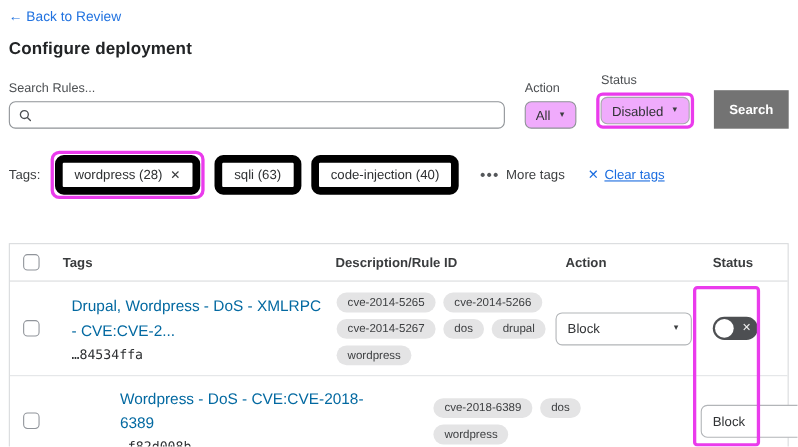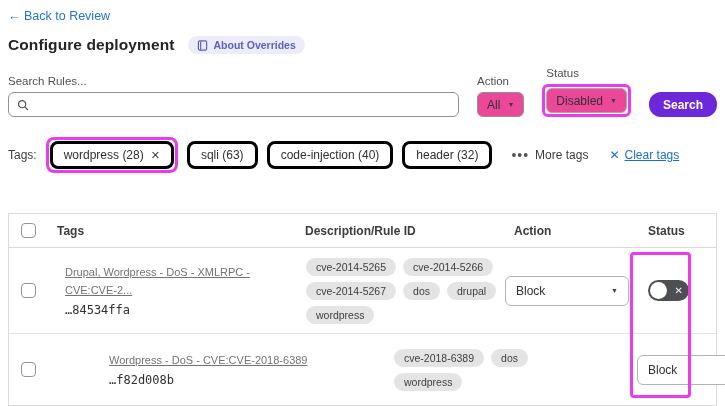--- a/index.html
+++ b/index.html
@@ -20,51 +20,51 @@
   
   .filters { display:flex; align-items:flex-end; gap:18px; margin-top:13px; }
   .filter-group { display:flex; flex-direction:column; }
   .filter-group.grow { flex:1; }
   .filter-label { font-size:11.5px; color:#4c4f52; margin-bottom:5px; }
   .input-box { display:flex; align-items:center; gap:6px; height:25px; border:1px solid #8f9397;
     border-radius:6px; background:#fff; padding:0 8px; }
   .input-box input { border:none; outline:none; flex:1; font-size:12px; background:transparent; height:100%;
     font-family:"Liberation Sans", sans-serif; }
   .dropdown { display:flex; align-items:center; gap:7px; height:25px;
-    border:1px solid #8f9397; border-radius:6px; background:#ec4899; padding:0 9px; font-size:12px;
+    border:1px solid #8f9397; border-radius:6px; background:#f0abfc; padding:0 9px; font-size:12px;
     color:#303234; cursor:pointer; white-space:nowrap; }
   .caret { font-size:7px; color:#3c3e40; line-height:1; }
   .hl-wrap { border:3px solid #ea3bec; border-radius:6px; padding:1px; }
-  .search-btn { height:25px; padding:0 14px; background:#6d28d9; color:#fff; border:none; border-radius:12px;
+  .search-btn { height:35px; padding:0 14px; background:#737373; color:#fff; border:none; border-radius:0;
     font-size:12px; font-weight:600; cursor:pointer; font-family:"Liberation Sans", sans-serif; }
 
   
   .tags-bar { display:flex; align-items:center; gap:9px; margin-top:20px; }
   .tags-label { font-size:12px; color:#3c3e40; }
-  .chip { display:inline-flex; align-items:center; gap:7px; border:3px solid #000000; border-radius:8px;
+  .chip { display:inline-flex; align-items:center; gap:7px; border:7px solid #000000; border-radius:8px;
     background:#fff; padding:4px 11px; font-size:12px; color:#2e3032; cursor:pointer; white-space:nowrap; }
   .chip .chip-x { font-size:11px; color:#3c3e40; }
   .more-tags { display:inline-flex; align-items:center; gap:6px; font-size:12px; color:#3c3e40;
     margin-left:10px; cursor:pointer; }
   .more-tags .dots { font-size:14px; letter-spacing:1px; color:#54575a; }
   .clear-tags { display:inline-flex; align-items:center; gap:5px; margin-left:12px; cursor:pointer; }
   .clear-tags .x { color:#1b6de0; font-size:12px; text-decoration:none; }
   .clear-tags .txt { color:#1b6de0; font-size:12px; text-decoration:underline; }
 
   
   .table { position:relative; margin-top:40px; width:709px; border:1px solid #d9dbdd; background:#fff; }
   .trow { display:grid; grid-template-columns:48px 248px 200px 130px 1fr; align-items:center; }
   .thead { height:34px; border-bottom:1px solid #d9dbdd; }
   .thead .th { font-size:12px; font-weight:bold; color:#3a3c3e; }
   .body-row { min-height:86px; border-bottom:1px solid #e3e5e7; }
   .body-row.last { min-height:71px; border-bottom:none;gap:44px; }
   .cell-check { display:flex; justify-content:flex-start; padding-left:12px; }
   .checkbox { width:15px; height:15px; border:1.5px solid #90949a; border-radius:4px; background:#fff; cursor:pointer; }
   .cell-desc { padding:10px 12px 10px 8px; }
-  .desc-title { font-size:11px; color:#737373; line-height:1.55;text-decoration:underline; }
+  .desc-title { font-size:14px; color:#0369a1; line-height:1.55; }
   .rule-id { font-family:"DejaVu Sans Mono", monospace; font-size:12px; color:#2e3032; margin-top:4px; }
   .cell-tags { display:flex; flex-wrap:wrap; gap:6px 7px; padding:8px 8px 8px 1px; align-content:center; }
   .pill { background:#e4e4e5; color:#3c3e40; font-size:10.5px; padding:3px 10px; border-radius:10px; white-space:nowrap; }
   .cell-action { padding-right:10px; }
   .select { display:flex; align-items:center; justify-content:space-between; width:124px; height:30px;
     border:1px solid #b2b5b8; border-radius:6px; padding:0 10px; font-size:12px; color:#303234;
     background:#fff; cursor:pointer; }
   .cell-status { display:flex; padding-left:13px; }
   .toggle { position:relative; width:41px; height:21px; background:#4d4f52; border-radius:11px; cursor:pointer;
     display:flex; align-items:center; }
@@ -77,29 +77,20 @@
 </style>
 </head>
 <body>
 
 <div class="page">
 
   <a class="back-link" href="#">← Back to Review</a>
 
   <div class="title-row">
     <div class="page-title">Configure deployment</div>
-    <div class="about-badge">
-      <span>
-        <svg width="11" height="11" viewBox="0 0 12 12">
-            <rect x="1.5" y="1" width="9" height="10" rx="1.5" fill="none" stroke="#5b5fc7" stroke-width="1.3"></rect>
-            <line x1="4" y1="1.5" x2="4" y2="10.5" stroke="#5b5fc7" stroke-width="1.3"></line>
-          </svg>
-      </span>
-      <span>About Overrides</span>
-    </div>
   </div>
 
   <div class="filters">
     <div class="filter-group grow">
       <div class="filter-label">Search Rules...</div>
       <div class="input-box">
         <span class="mag-icon">
           <svg width="12" height="12" viewBox="0 0 14 14">
               <circle cx="6" cy="6" r="4.2" fill="none" stroke="#4c4f52" stroke-width="1.4"></circle>
               <line x1="9.2" y1="9.2" x2="12.4" y2="12.4" stroke="#4c4f52" stroke-width="1.4" stroke-linecap="round"></line>
@@ -137,23 +128,20 @@
         <span>wordpress (28)</span>
         <span class="chip-x">✕</span>
       </span>
     </span>
     <span class="chip">
         <span>sqli (63)</span>
       </span>
     <span class="chip">
         <span>code-injection (40)</span>
       </span>
-    <span class="chip">
-        <span>header (32)</span>
-      </span>
     <span class="more-tags">
       <span class="dots">•••</span>
       <span>More tags</span>
     </span>
     <span class="clear-tags">
       <span class="x">✕</span>
       <span class="txt">Clear tags</span>
     </span>
   </div>
 

